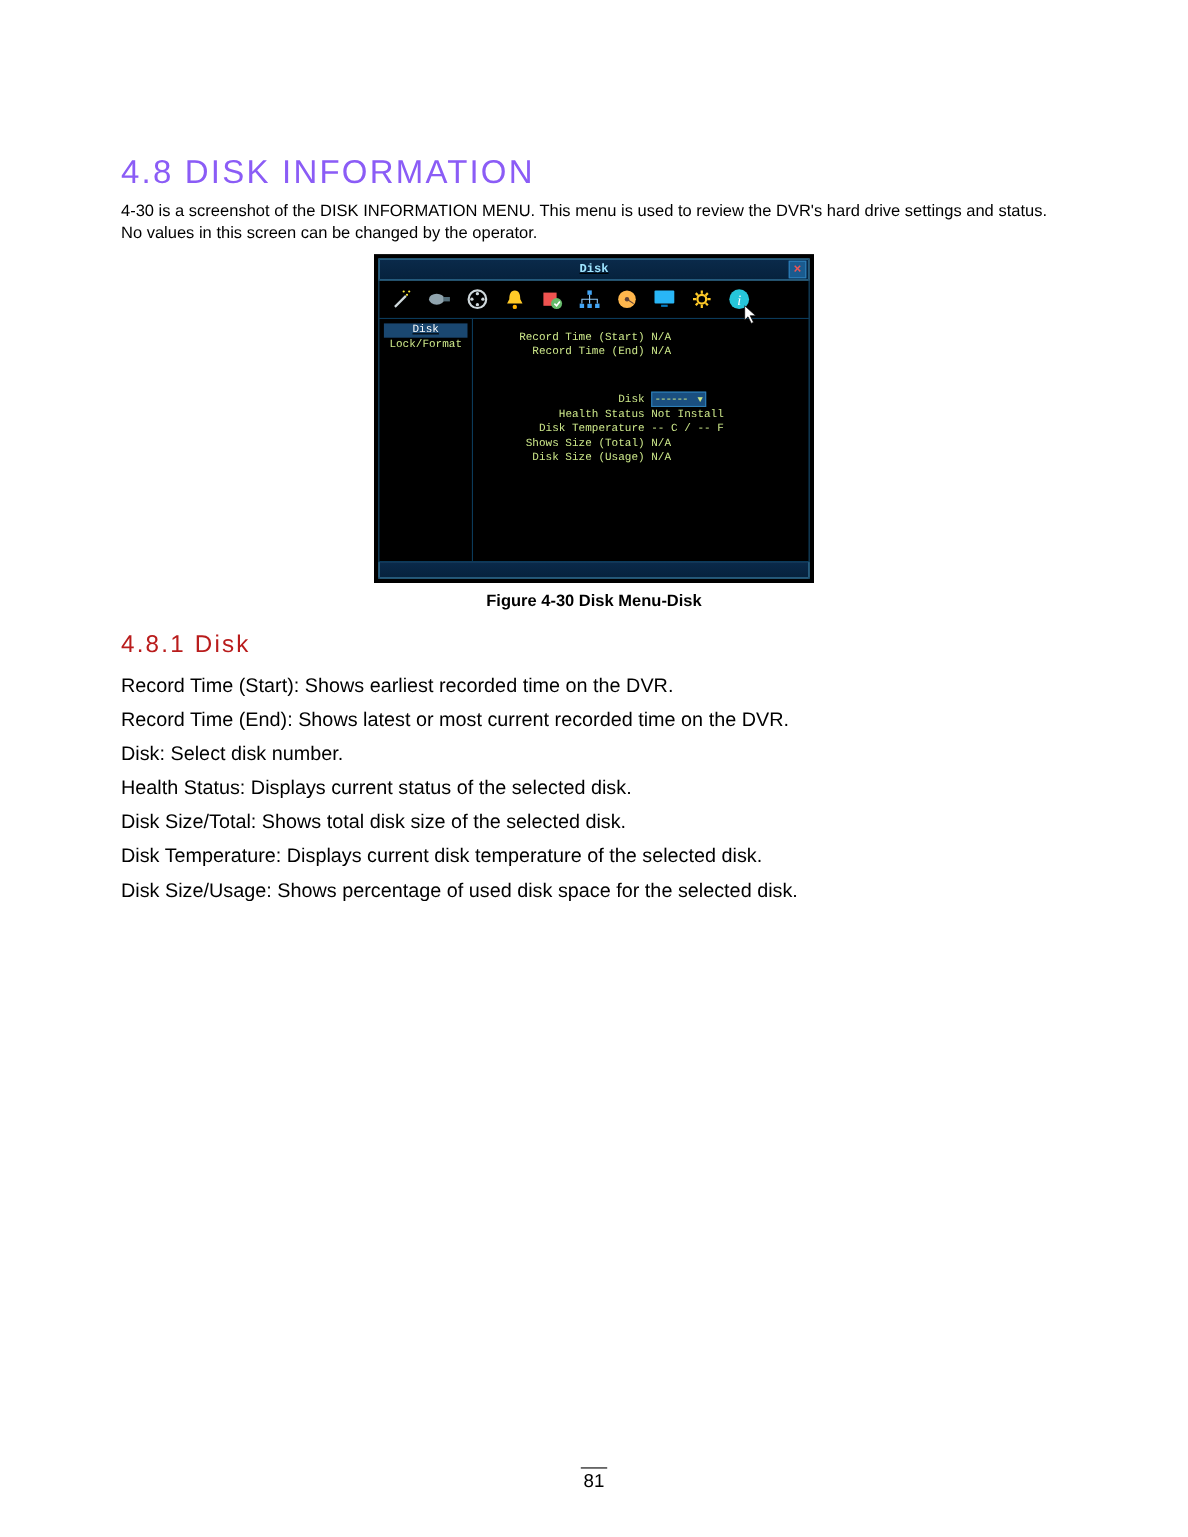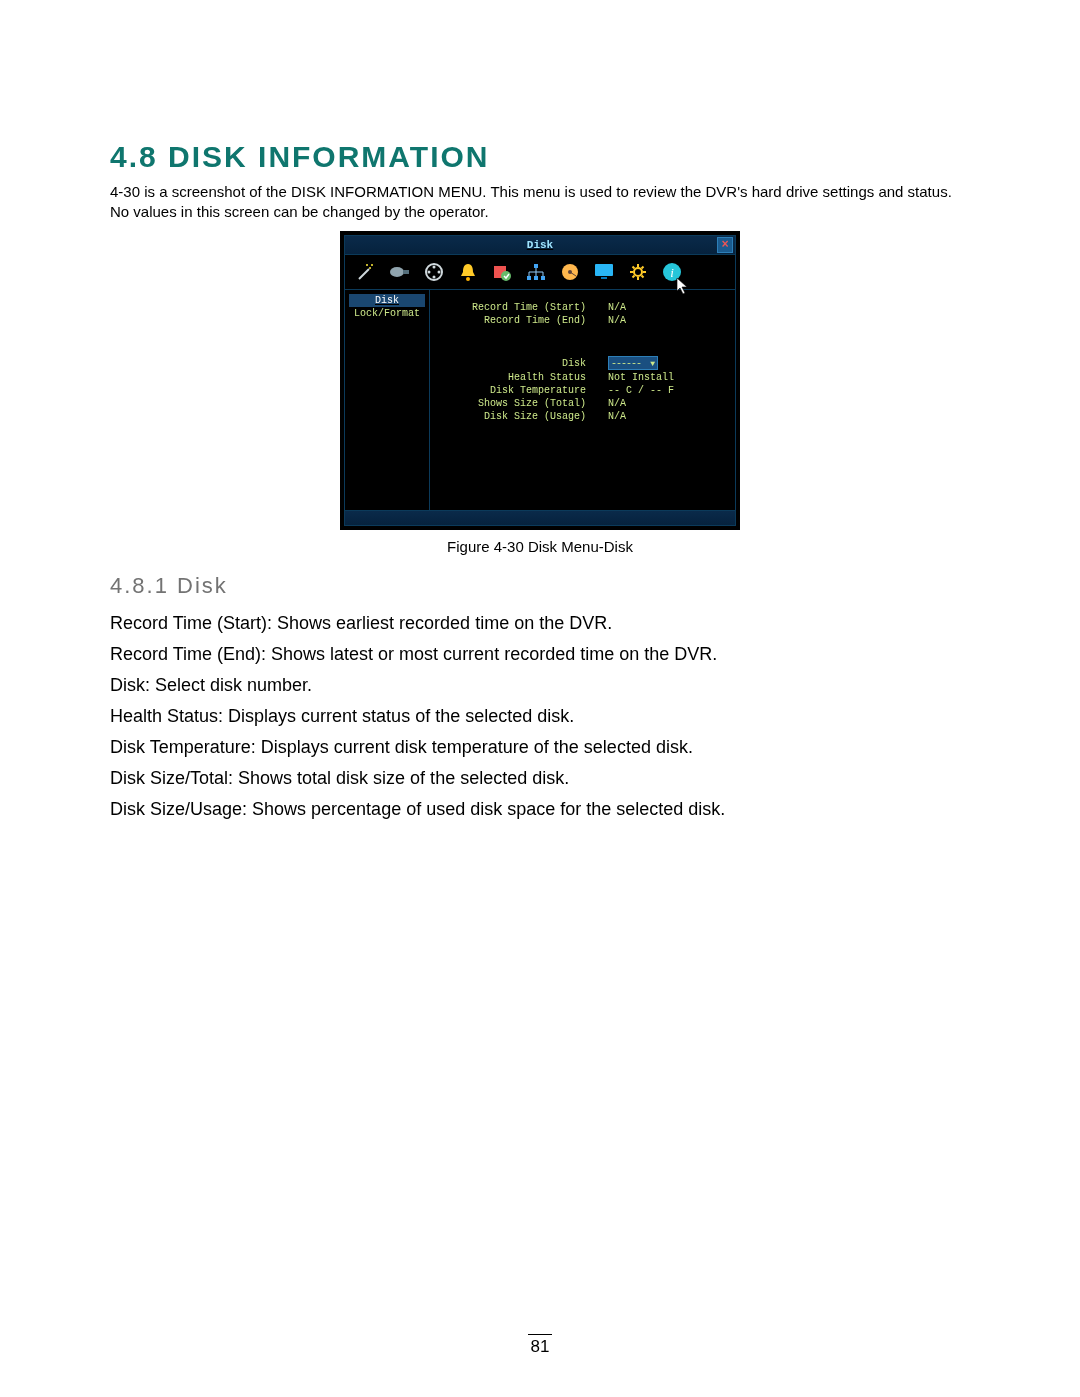--- a/index.html
+++ b/index.html
@@ -13,42 +13,43 @@
   .page {
     width: 1080px;
     min-height: 1397px;
     padding: 140px 110px 0 110px;
     box-sizing: border-box;
     position: relative;
   }
   .section-heading {
     font-size: 30px;
     letter-spacing: 2px;
-    color: #0f766e;
-    font-weight: 700;
+    color: #8b5cf6;
+    font-weight: 400;
     margin: 0 0 8px 0;
   }
   .paragraph {
     font-size: 15px;
     line-height: 1.3;
     margin: 0 0 10px 0;
   }
   .figure-wrap {
     text-align: center;
     margin: 8px 0 8px 0;
   }
   .figure-caption {
     font-size: 15px;
     text-align: center;
     margin: 6px 0 18px 0;
+    font-weight: bold;
   }
   .sub-heading {
     font-size: 22px;
     letter-spacing: 2px;
-    color: #737373;
+    color: #b91c1c;
     font-weight: 400;
     margin: 12px 0 14px 0;
   }
   .bullet-line {
     font-size: 18px;
     margin: 0 0 10px 0;
   }
   .page-number {
     position: absolute;
     left: 0;
@@ -162,21 +163,21 @@
     display: flex;
     margin: 2px 0;
     align-items: center;
   }
   .kv-row.gap-before {
     margin-top: 30px;
   }
   .kv-label {
     width: 150px;
     text-align: right;
-    padding-right: 22px;
+    padding-right: 6px;
   }
   .kv-value {
     text-align: left;
   }
   .dropdown {
     display: inline-flex;
     align-items: center;
     background: #1a4f80;
     border: 1px solid #2d7fb8;
     color: #cde88a;
@@ -366,22 +367,22 @@
   </div>
 
   <div class="figure-caption">Figure 4-30 Disk Menu-Disk</div>
 
   <h2 class="sub-heading">4.8.1 Disk</h2>
 
   <p class="bullet-line">Record Time (Start): Shows earliest recorded time on the DVR.</p>
   <p class="bullet-line">Record Time (End): Shows latest or most current recorded time on the DVR.</p>
   <p class="bullet-line">Disk: Select disk number.</p>
   <p class="bullet-line">Health Status: Displays current status of the selected disk.</p>
+  <p class="bullet-line">Disk Size/Total: Shows total disk size of the selected disk.</p>
   <p class="bullet-line">Disk Temperature: Displays current disk temperature of the selected disk.</p>
-  <p class="bullet-line">Disk Size/Total: Shows total disk size of the selected disk.</p>
   <p class="bullet-line">Disk Size/Usage: Shows percentage of used disk space for the selected disk.</p>
 
   <div class="page-number">
     <div class="bar"></div>
     <span>81</span>
   </div>
 
 </div>
 
 </body></html>

